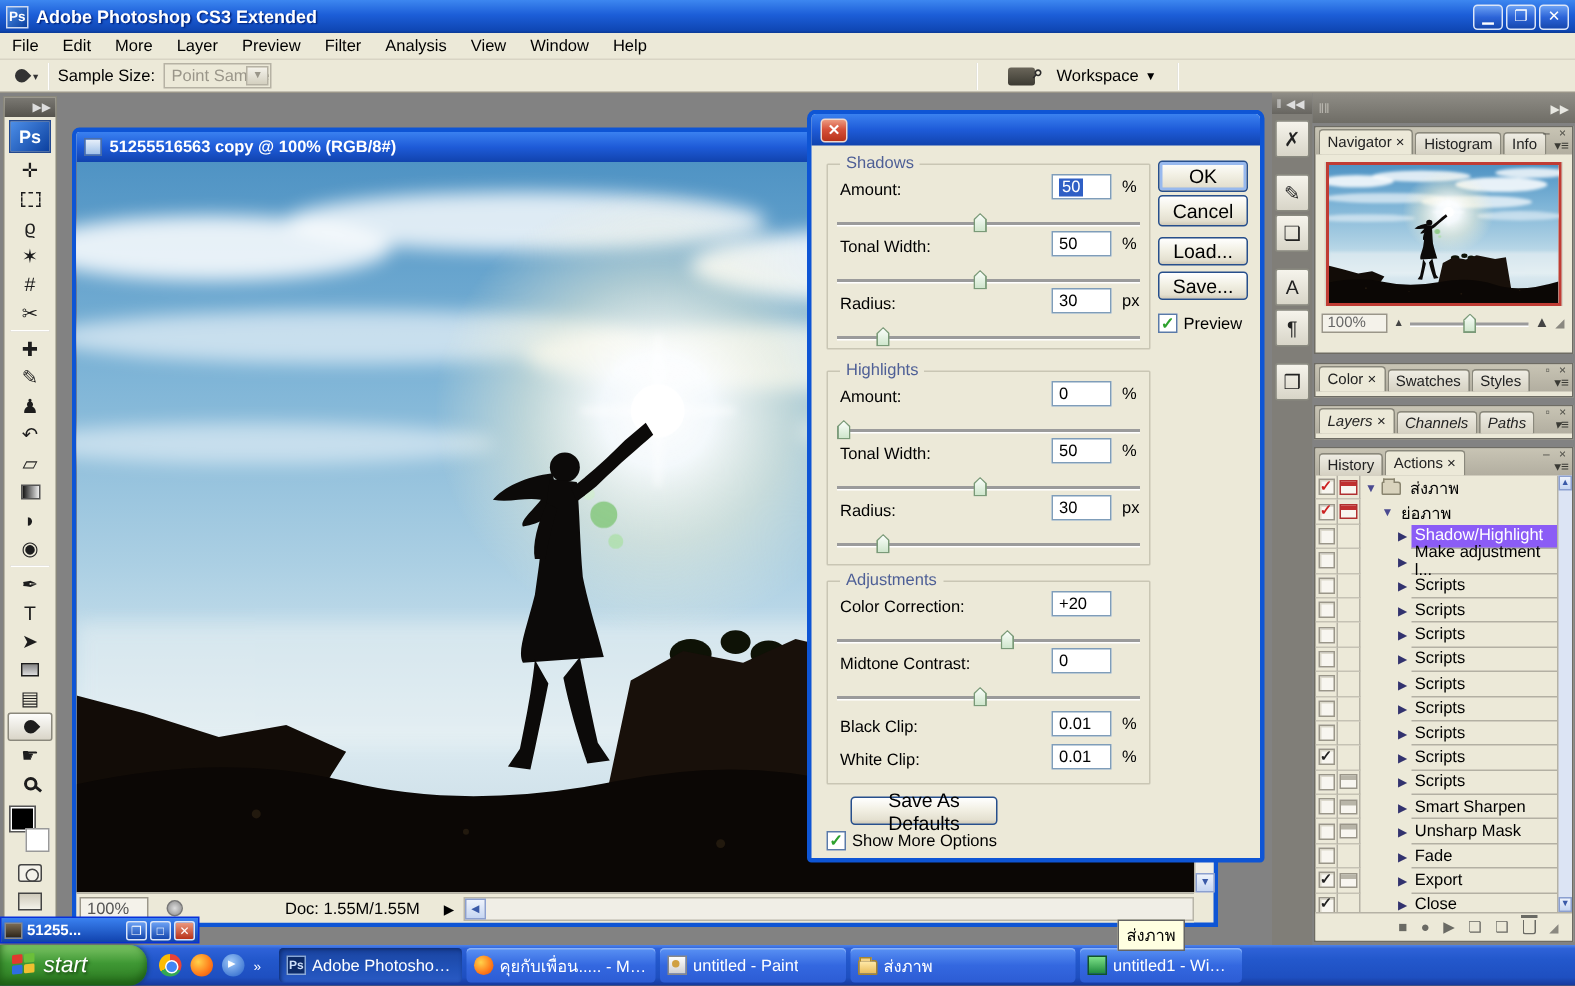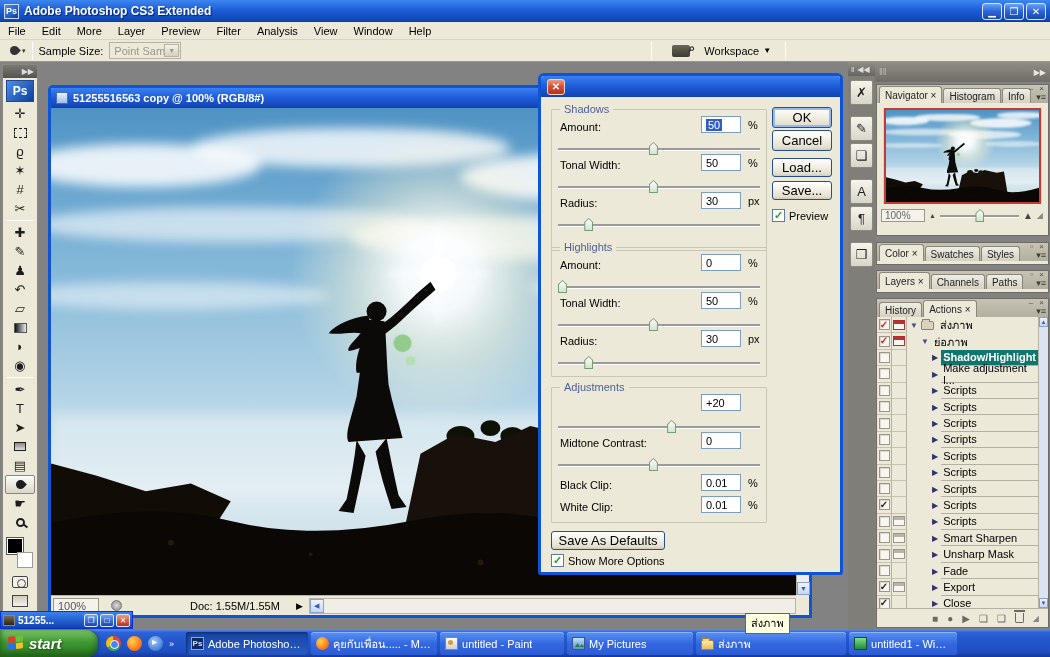--- a/index.html
+++ b/index.html
@@ -145,21 +145,21 @@
   .abox.red { color:#c22; } .abox.black { color:#222; }
   .dlg-ic { width:12px; height:10px; border:1px solid #9a9689; background:#f8f6f0; position:relative; }
   .dlg-ic:before { content:""; position:absolute; left:0; right:0; top:0; height:3px; background:#b8b5a8; }
   .dlg-ic.red { border-color:#b03030; } .dlg-ic.red:before { background:#c03030; }
   .acontent { flex:1; display:flex; align-items:center; position:relative; }
   .tri { font-size:8px; color:#32326e; margin:0 3px; }
   .tri.down { color:#4a4a90; }
   .fold { width:13px; height:9px; background:#d9d3bd; border:1px solid #8a8570; border-radius:1px 2px 1px 1px; position:relative; margin-right:4px; }
   .fold:before { content:""; position:absolute; top:-3px; left:0; width:6px; height:2px; background:#d9d3bd; border:1px solid #8a8570; border-bottom:none; }
   .albl { flex:1; align-self:stretch; display:flex; align-items:center; border-bottom:1px solid #b3b0a3; padding-left:2px; color:#000; }
-  .arow.selected .albl { background:#0f766e; color:#fff; font-weight:bold; }
+  .arow.selected .albl { background:#8b5cf6; color:#fff; font-weight:normal; }
   .ascroll { position:absolute; right:0; top:18px; bottom:19px; width:10px; background:#dce4f4; border-left:1px solid #b5b2a5;
     display:flex; flex-direction:column; justify-content:space-between; }
   .ascroll .sbtn { width:9px; height:10px; font-size:6px; }
   .abar { position:absolute; left:0; right:0; bottom:0; height:19px; border-top:1px solid #b5b2a5; background:#ece9d8;
     display:flex; align-items:center; justify-content:flex-end; gap:9px; padding-right:8px; color:#555; }
   .abar .ic { font-size:10px; color:#6a6a64; }
   .trash { width:9px; height:10px; border:1px solid #6a6a64; border-top:none; border-radius:0 0 2px 2px; position:relative; }
   .trash:before { content:""; position:absolute; top:-3px; left:-2px; right:-2px; height:2px; background:#6a6a64; }
 
   
@@ -172,21 +172,21 @@
   .mbtn.red { background:linear-gradient(180deg,#ec9a80,#b8321a); }
 
   
   .taskbar { position:absolute; left:0; top:630px; width:1050px; height:27px;
     background:linear-gradient(180deg,#4f83e8 0%,#2e62d8 9%,#2358cc 35%,#1e4fc0 80%,#16389c 100%); display:flex; align-items:center; z-index:40; }
   .startbtn { width:98px; height:27px; border-radius:0 12px 12px 0;
     background:linear-gradient(180deg,#7cc465 0%,#3f9834 45%,#2e7d23 90%); display:flex; align-items:center; gap:5px; padding-left:8px;
     box-shadow:inset 0 -3px 6px #1d5c14, 1px 0 3px #1338; }
   .flag { width:16px; height:15px; display:grid; grid-template-columns:7px 7px; grid-template-rows:6px 6px; gap:1px; transform:skewY(-6deg); }
   .flag i { border-radius:1px; }
-  .startbtn .s { color:#fff; font-weight:bold; font-style:italic; font-size:15px; text-shadow:1px 1px 2px #1a4a12; }
+  .startbtn .s { color:#fff; font-weight:normal; font-style:italic; font-size:15px; text-shadow:1px 1px 2px #1a4a12; }
   .qlaunch { display:flex; align-items:center; gap:6px; padding:0 8px; }
   .ql { width:15px; height:15px; border-radius:50%; }
   .ql.chrome { background:conic-gradient(#ea4335 0 33%,#34a853 33% 66%,#fbbc05 66% 100%); position:relative; }
   .ql.chrome:after { content:""; position:absolute; left:4px; top:4px; width:7px; height:7px; background:#4285f4; border:1px solid #fff; border-radius:50%; }
   .ql.firefox { background:radial-gradient(circle at 35% 35%,#ffd24a,#ff7a1a 60%,#d94f10); }
   .ql.wmp { background:radial-gradient(circle at 40% 35%,#9ec8f8,#2460c8); position:relative; }
   .ql.wmp:after { content:"▸"; position:absolute; left:4px; top:0px; color:#fff; font-size:10px; }
   .chev { color:#fff; font-size:9px; }
   .tasks { display:flex; gap:3px; margin-left:4px; height:23px; }
   .task { height:23px; border-radius:3px; display:flex; align-items:center; gap:4px; padding:0 5px; color:#fff;
@@ -439,21 +439,21 @@
     </div>
   </div>
 </div>
 
 <div class="dialog">
   <div class="dlg-title">
     <div class="dlg-close">✕</div>
   </div>
   <div class="dlg-body">
 
-    <div class="group" style="top:12px;height:142px;padding-left:19px;">
+    <div class="group" style="top:12px;height:124px;padding-left:19px;">
       <span class="legend">Shadows</span>
       <div class="drow" style="top:8px;">
           <span class="lbl">Amount:</span>
         </div>
       <div class="dinput sel" style="top:6px;">
           <span>50</span>
         </div>
       <span class="unit" style="top:9px;">%</span>
       <div class="slider" style="top:32px;">
           <div class="track"></div>
@@ -527,20 +527,23 @@
       <div class="slider" style="top:108px;">
           <div class="track"></div>
           <div class="thumb" style="left: calc(14% - 2px);">
             <i></i>
           </div>
         </div>
     </div>
 
     <div class="group" style="top:290px;height:136px;">
       <span class="legend">Adjustments</span>
+      <div class="drow" style="top:8px;">
+          <span class="lbl">Color Correction:</span>
+        </div>
       <div class="dinput" style="top:6px;">
           <span>+20</span>
         </div>
       <div class="slider" style="top:32px;">
           <div class="track"></div>
           <div class="thumb" style="left: calc(55% - 2px);">
             <i></i>
           </div>
         </div>
       <div class="drow" style="top:46px;">
@@ -563,21 +566,21 @@
         </div>
       <span class="unit" style="top:89px;">%</span>
       <div class="drow" style="top:110px;">
           <span class="lbl">White Clip:</span>
         </div>
       <div class="dinput" style="top:108px;">
           <span>0.01</span>
         </div>
       <span class="unit" style="top:111px;">%</span>
     </div>
-    <button class="xp-btn" style="position:absolute;left:10px;top:434px;width:114px;height:19px;">Save As Defaults</button>
+    <button class="xp-btn" style="position:absolute;left:26px;top:434px;width:98px;height:19px;">Save As Defaults</button>
     <div class="chk-row" style="left:10px;top:457px;">
       <span class="xp-check">✓</span>
       <span>Show More Options</span>
     </div>
     <button class="xp-btn focus" style="position:absolute;left:231px;top:10px;width:60px;height:21px;">OK</button>
     <button class="xp-btn" style="position:absolute;left:231px;top:33px;width:60px;height:21px;">Cancel</button>
     <button class="xp-btn" style="position:absolute;left:231px;top:61px;width:60px;height:19px;">Load...</button>
     <button class="xp-btn" style="position:absolute;left:231px;top:84px;width:60px;height:19px;">Save...</button>
     <div class="chk-row" style="left:231px;top:112px;">
       <span class="xp-check">✓</span>
@@ -642,21 +645,21 @@
   <div class="panel" style="top:180px;height:23px;">
     <div class="tabrow">
       <span class="tab active">Color ×</span>
         <span class="tab">Swatches</span>
         <span class="tab">Styles</span>
         <span class="panel-ctl">▫ ×</span>
       <span class="flyout">▾≡</span>
     </div>
   </div>
 
-  <div class="panel" style="top:208px;height:23px;">
+  <div class="panel" style="top:208px;height:23px;font-style:italic;">
     <div class="tabrow">
       <span class="tab active">Layers ×</span>
         <span class="tab">Channels</span>
         <span class="tab">Paths</span>
         <span class="panel-ctl">▫ ×</span>
       <span class="flyout">▾≡</span>
     </div>
   </div>
 
   <div class="panel" style="top:236px;height:330px;">
@@ -909,24 +912,20 @@
         <span class="tl">Adobe Photoshop CS...</span>
       </div>
       <div class="task" style="width: 126px;">
         <span class="ti firefox"></span>
         <span class="tl">คุยกับเพื่อน..... - Mozill...</span>
       </div>
       <div class="task" style="width: 124px; text-align: right;">
         <span class="ti paint"></span>
         <span class="tl">untitled - Paint</span>
       </div>
-      <div class="task" style="width: 126px;">
-        <span class="ti pictures"></span>
-        <span class="tl">My Pictures</span>
-      </div>
       <div class="task" style="width: 150px;">
         <span class="ti folder"></span>
         <span class="tl">ส่งภาพ</span>
       </div>
       <div class="task" style="width: 108px;">
         <span class="ti movie"></span>
         <span class="tl">untitled1 - Windows ...</span>
       </div>
     </div>
 </div>

